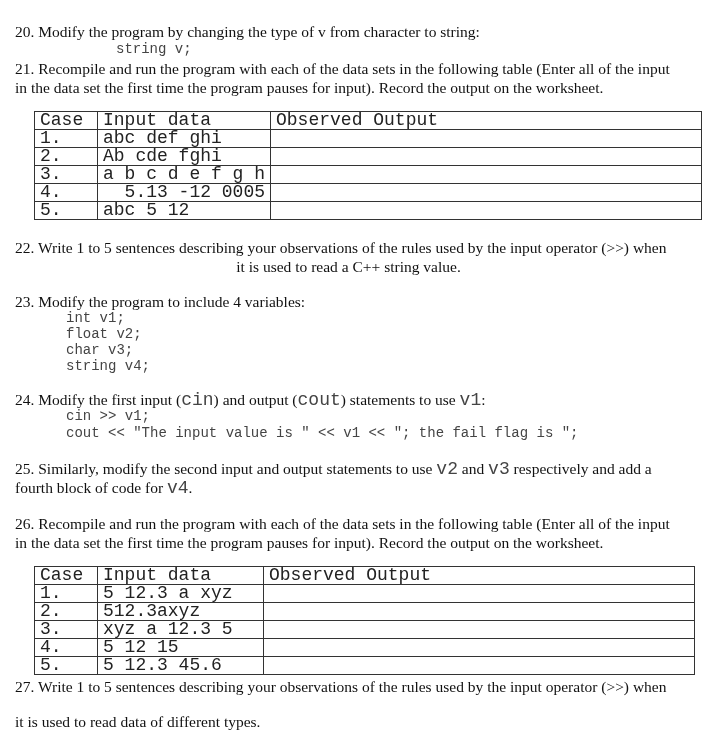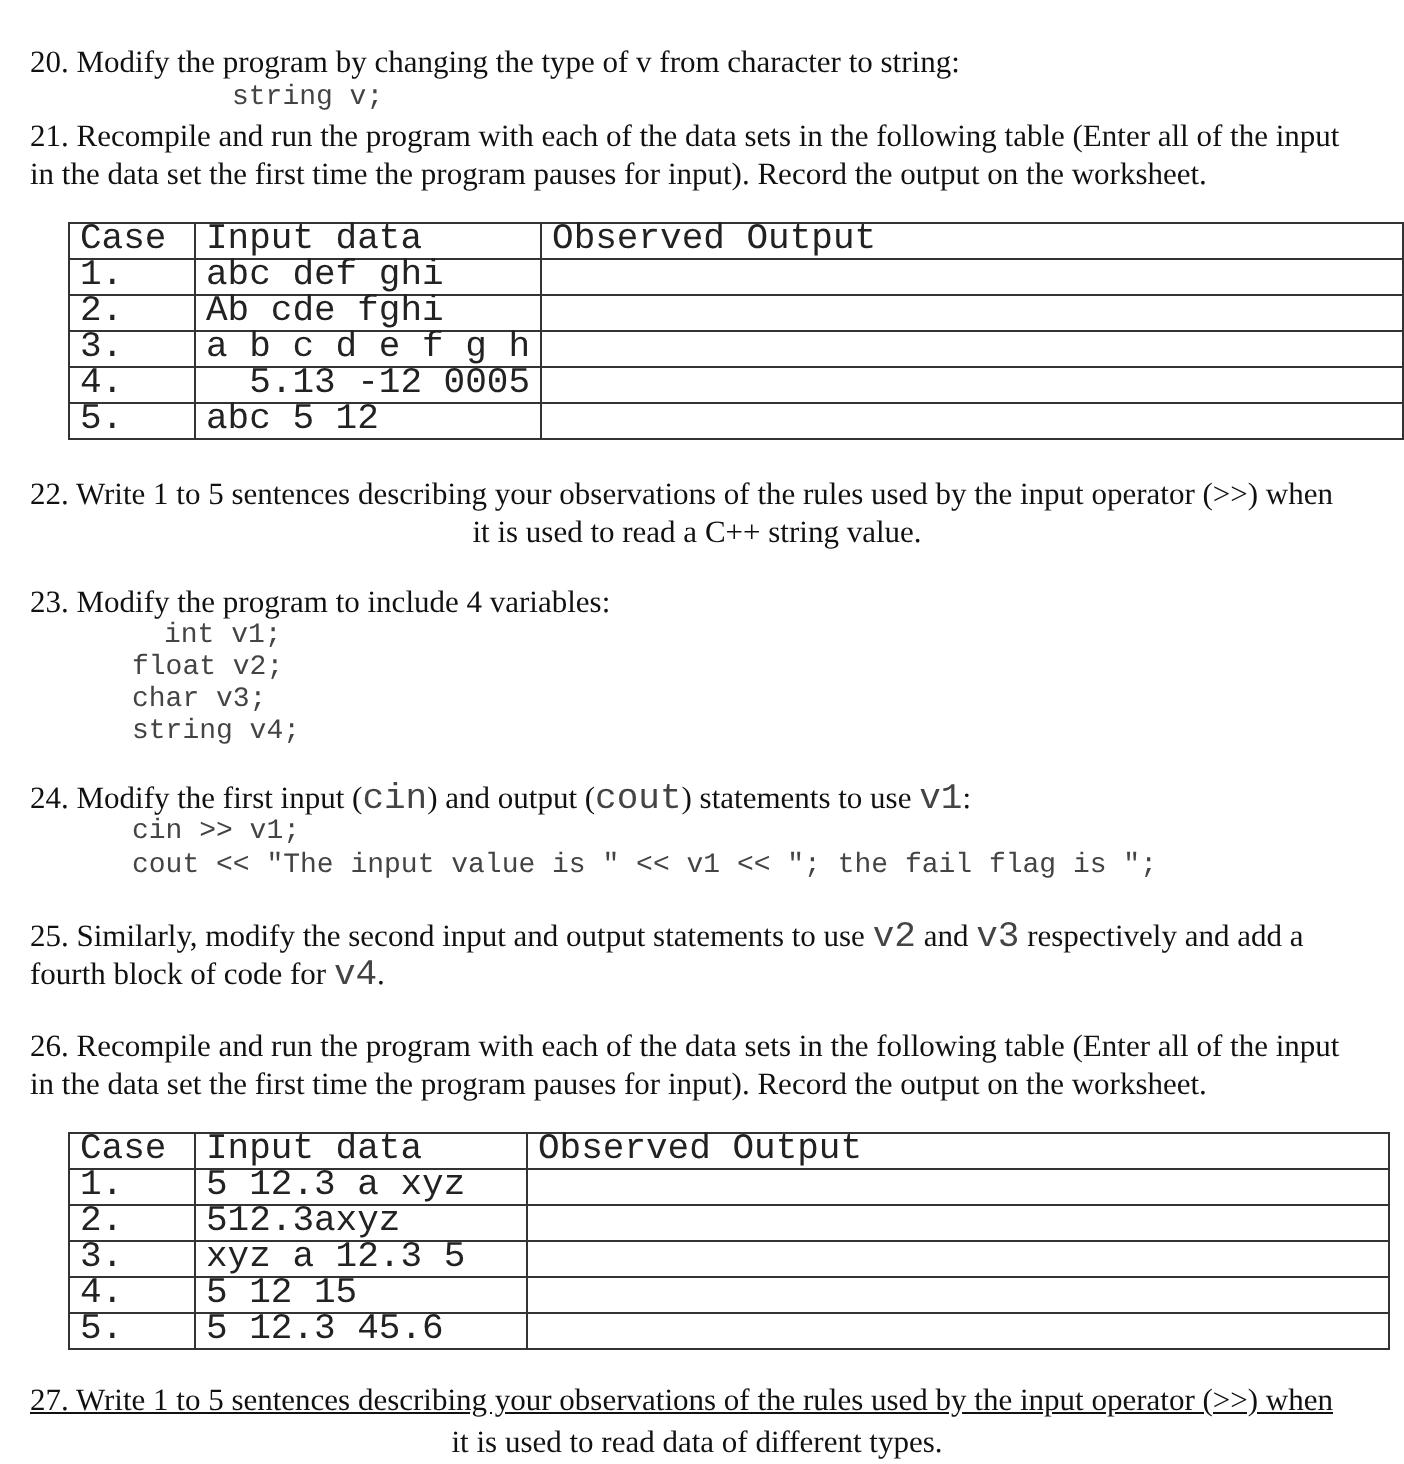--- a/index.html
+++ b/index.html
@@ -64,21 +64,21 @@
     <td>abc 5 12</td>
     <td></td>
   </tr>
 </tbody>
   </table>
 
 <p class="p" style="top:238px;">22. Write 1 to 5 sentences describing your observations of the rules used by the input operator (&gt;&gt;) when</p>
 <p class="p" style="top:257px;text-align:center;">it is used to read a C++ string value.</p>
 
 <p class="p" style="top:292px;">23. Modify the program to include 4 variables:</p>
-<div class="code" style="top:310px; left:66px;margin-left:16px;">int v1;</div>
+<div class="code" style="top:310px; left:66px;">int v1;</div>
 <div class="code" style="top:326px; left:66px;">float v2;</div>
 <div class="code" style="top:342px; left:66px;">char v3;</div>
 <div class="code" style="top:358px; left:66px;">string v4;</div>
 
 <p class="p" style="top:390px;"><span>24. Modify the first input (</span><span class="mono">cin</span><span>) and output (</span><span class="mono">cout</span><span>) statements to use </span><span class="mono">v1</span><span>:</span></p>
 <div class="code" style="top:408px; left:66px;">cin &gt;&gt; v1;</div>
 <div class="code" style="top:425px; left:66px;">cout &lt;&lt; "The input value is " &lt;&lt; v1 &lt;&lt; "; the fail flag is ";</div>
 
 <p class="p" style="top:459px;"><span>25. Similarly, modify the second input and output statements to use </span><span class="mono">v2</span><span> and </span><span class="mono">v3</span><span> respectively and add a</span></p>
 <p class="p" style="top:478px;"><span>fourth block of code for </span><span class="mono">v4</span><span>.</span></p>
@@ -114,14 +114,14 @@
     <td></td>
   </tr>
   <tr>
     <td>5.</td>
     <td>5 12.3 45.6</td>
     <td></td>
   </tr>
 </tbody>
   </table>
 
-<p class="p" style="top:691px;text-decoration:underline;">27. Write 1 to 5 sentences describing your observations of the rules used by the input operator (&gt;&gt;) when</p>
-<p class="p" style="top:712px;text-align:center;">it is used to read data of different types.</p>
+<p class="p" style="top:677px;">27. Write 1 to 5 sentences describing your observations of the rules used by the input operator (&gt;&gt;) when</p>
+<p class="p" style="top:712px;">it is used to read data of different types.</p>
 
 </body></html>

